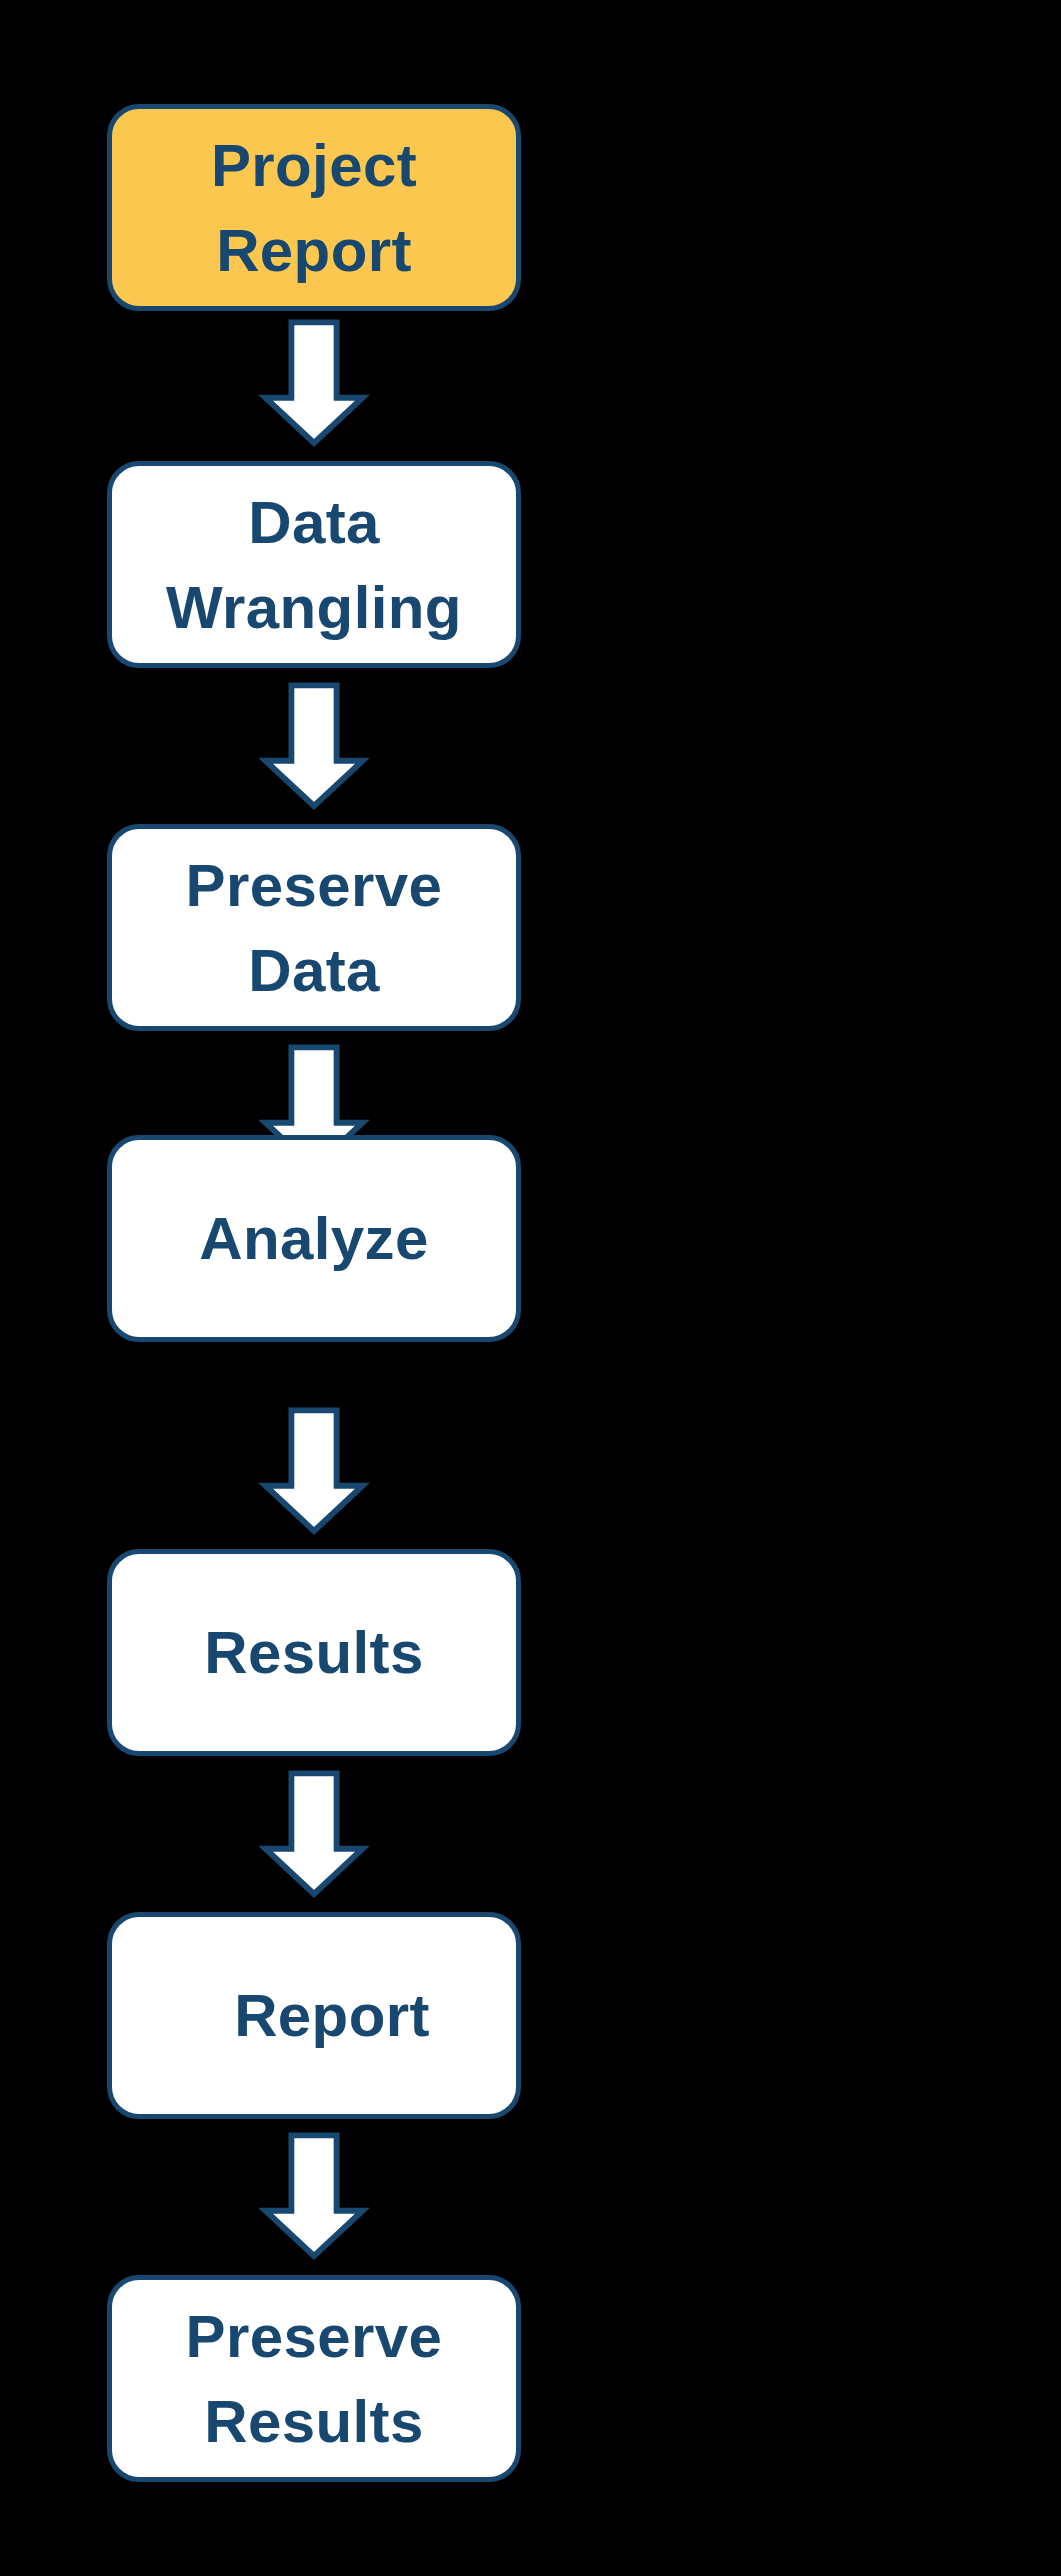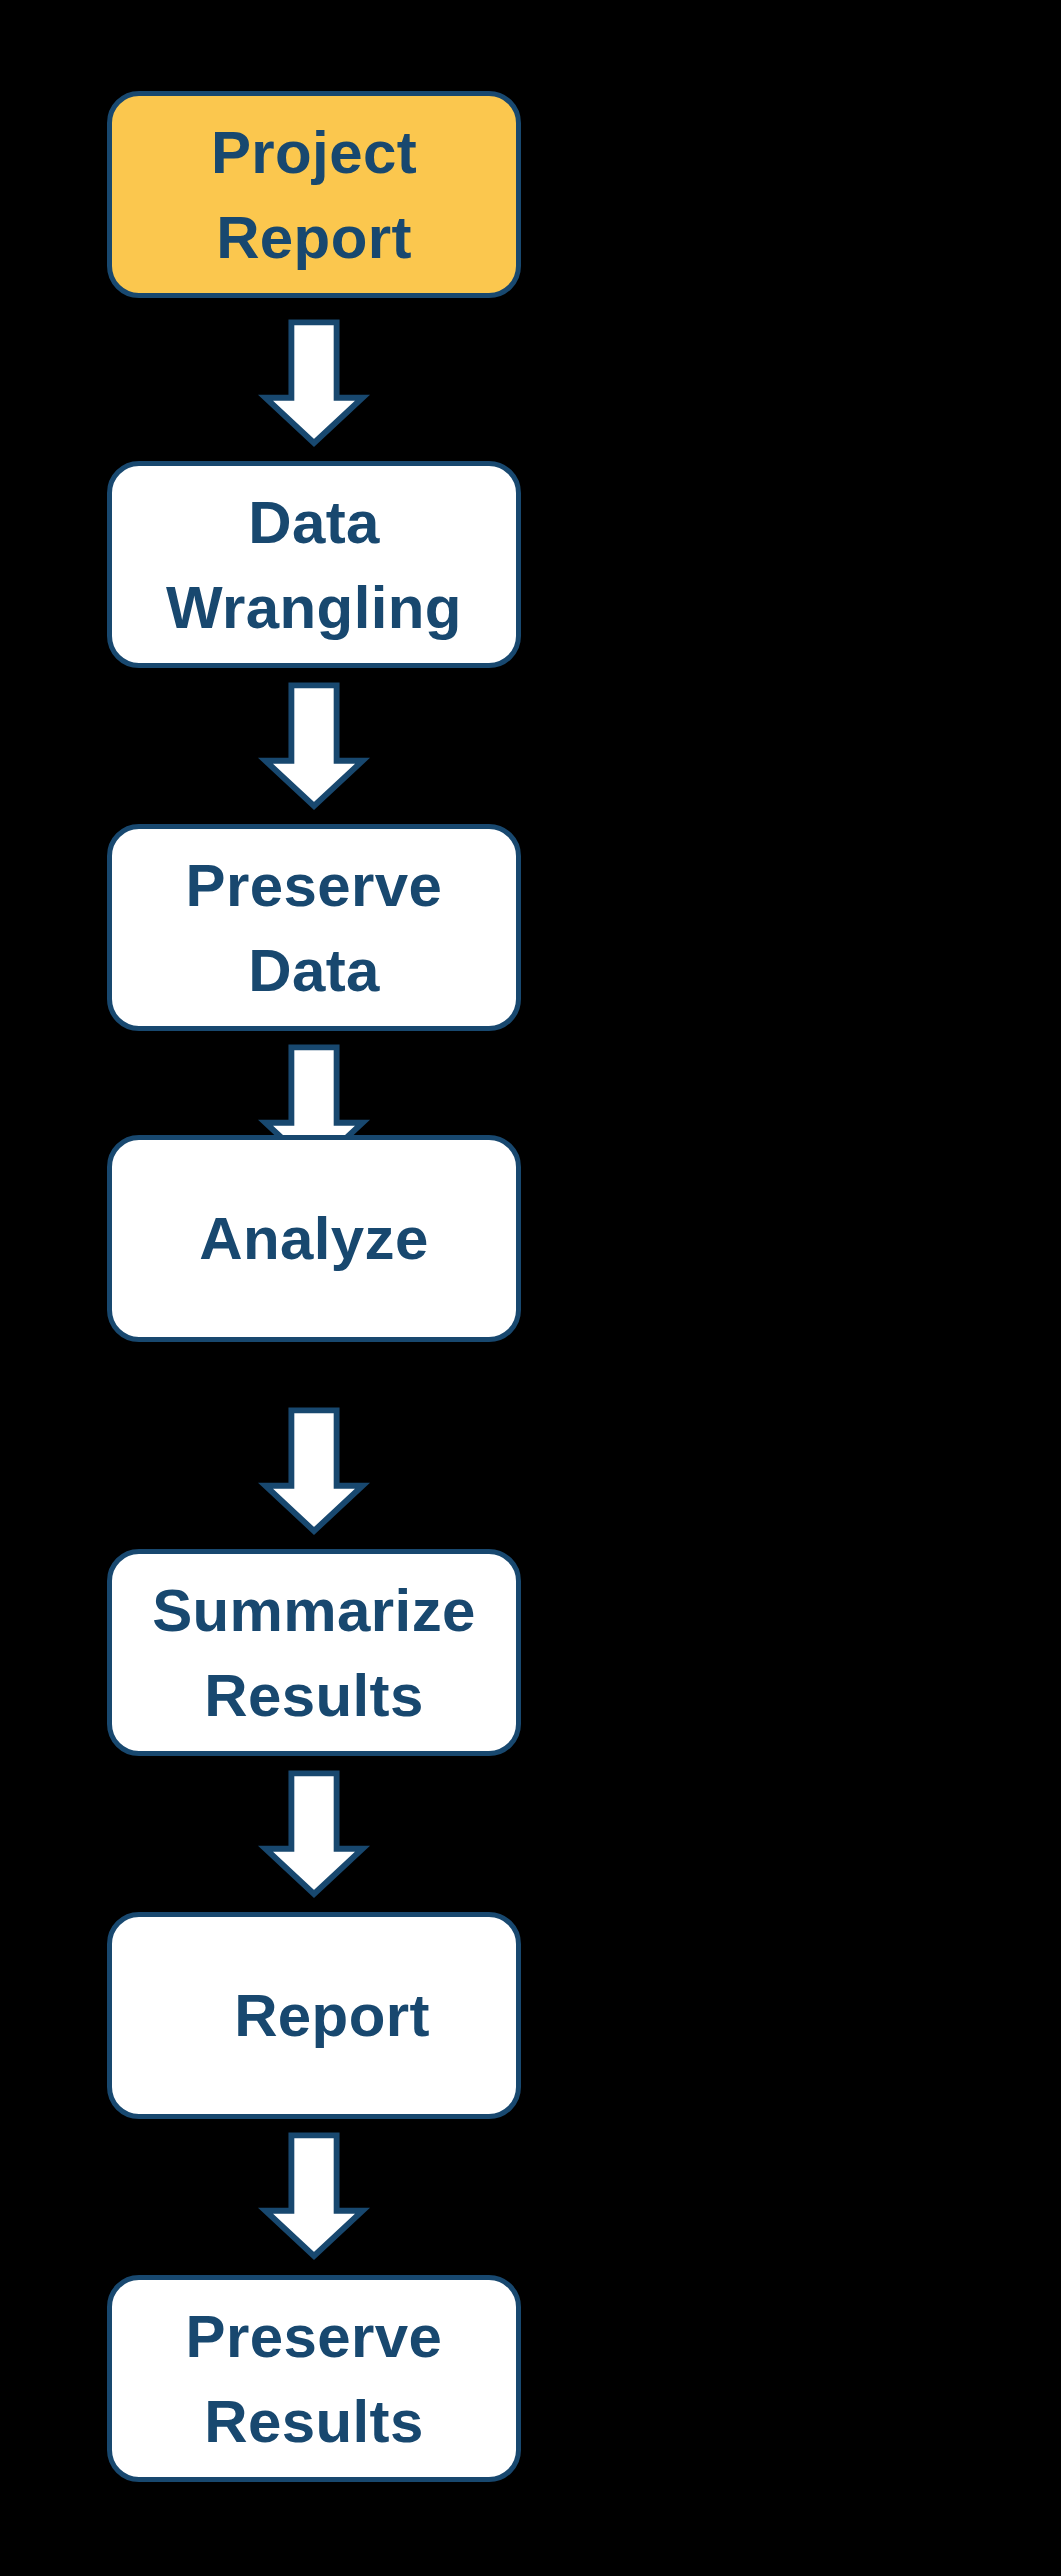--- a/index.html
+++ b/index.html
@@ -53,21 +53,21 @@
     width: 104px;
     height: 129px;
     overflow: visible;
   }
 </style>
 </head>
 <body>
 
 <div class="canvas">
   <div>
-      <div class="node highlight" style="top: 91px;">
+      <div class="node highlight" style="top: 104px;">
         <div class="node-line">Project</div>
         <div class="node-line">Report</div>
       </div>
       <div class="arrow" style="top: 319px;">
         <svg viewBox="0 0 124 154" xmlns="http://www.w3.org/2000/svg">
           <polygon points="35,4 89,4 89,94 120,94 62,148 4,94 35,94" fill="#FFFFFF" stroke="#18486F" stroke-width="7" stroke-linejoin="miter"></polygon>
         </svg>
       </div>
       <div class="node" style="top: 461px;">
         <div class="node-line">Data</div>
@@ -89,21 +89,20 @@
       </div>
       <div class="node" style="top: 1135px;">
         <div class="node-line">Analyze</div>
       </div>
       <div class="arrow" style="top: 1407px;">
         <svg viewBox="0 0 124 154" xmlns="http://www.w3.org/2000/svg">
           <polygon points="35,4 89,4 89,94 120,94 62,148 4,94 35,94" fill="#FFFFFF" stroke="#18486F" stroke-width="7" stroke-linejoin="miter"></polygon>
         </svg>
       </div>
       <div class="node" style="top: 1549px;">
-        <div class="node-line">Summarize</div>
         <div class="node-line">Results</div>
       </div>
       <div class="arrow" style="top: 1770px;">
         <svg viewBox="0 0 124 154" xmlns="http://www.w3.org/2000/svg">
           <polygon points="35,4 89,4 89,94 120,94 62,148 4,94 35,94" fill="#FFFFFF" stroke="#18486F" stroke-width="7" stroke-linejoin="miter"></polygon>
         </svg>
       </div>
       <div class="node" style="top: 1912px; padding-left: 36px;">
         <div class="node-line">Report</div>
       </div>

